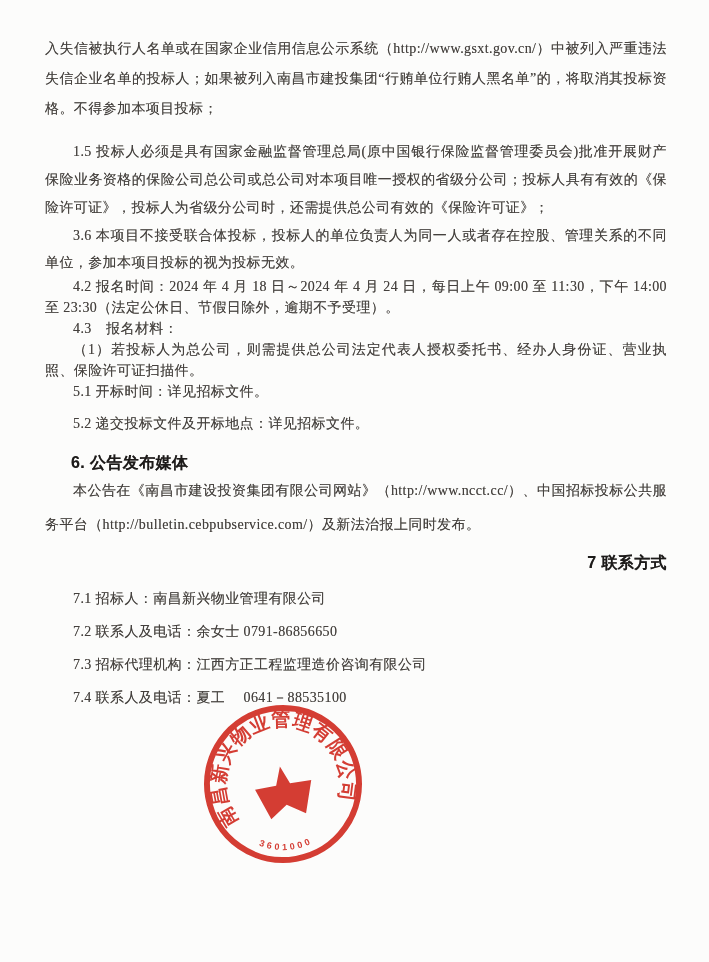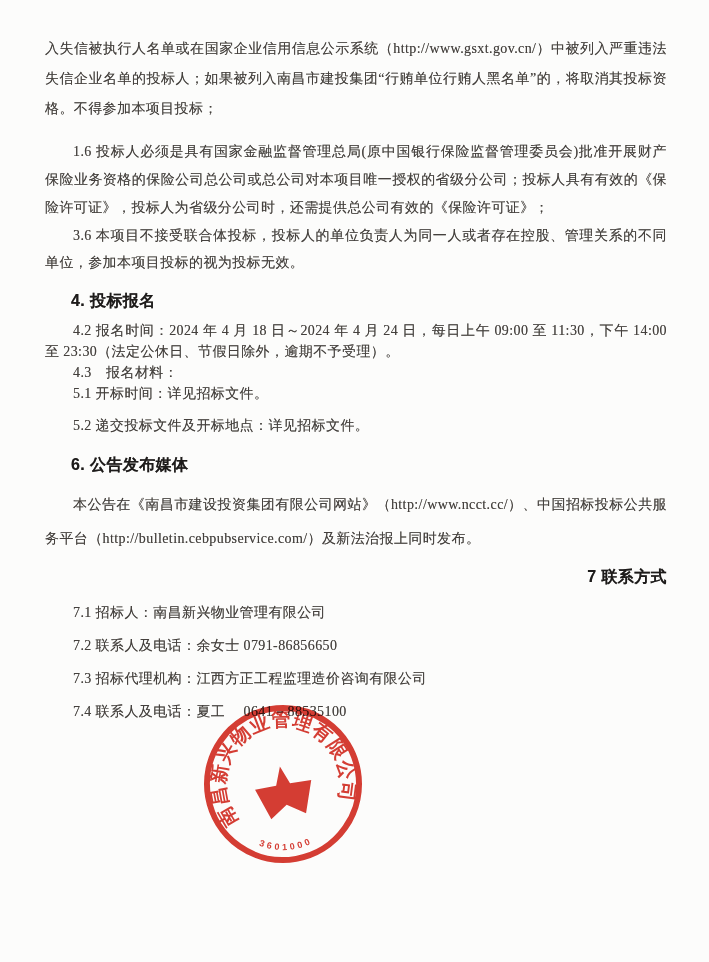--- a/index.html
+++ b/index.html
@@ -32,21 +32,21 @@
     font-weight:bold;
     color:#1d1b1a;
     font-size:16px;
     line-height:22px;
     margin:0;
     padding-left:26px;
     text-shadow:0 0 0.5px rgba(25,22,20,.6);
   }
   .h4{ margin-top:14px; margin-bottom:8px; }
   .h5{ margin-top:18px; margin-bottom:12px; }
-  .h6{ margin-top:18px; margin-bottom:12px; }
+  .h6{ margin-top:18px; margin-bottom:0; }
   .h7{ margin-top:10px; margin-bottom:14px;text-align:right; }
   .tight{ line-height:21px; }
   .gap{ margin-bottom:11px; }
   .media{ line-height:34px; }
   .contact{ line-height:21px; margin-bottom:12px; }
   .seal{
     position:absolute;
     left:196px; top:697px;
     width:174px; height:174px;
     transform:rotate(-10deg);
@@ -59,27 +59,27 @@
     font-weight:bold;
   }
 </style>
 </head>
 <body>
 
 <div class="doc">
 
   <p class="para intro">入失信被执行人名单或在国家企业信用信息公示系统（http://www.gsxt.gov.cn/）中被列入严重违法失信企业名单的投标人；如果被列入南昌市建投集团“行贿单位行贿人黑名单”的，将取消其投标资格。不得参加本项目投标；</p>
 
-  <p class="para indent c35">1.6 投标人必须是具有国家金融监督管理总局(原中国银行保险监督管理委员会)批准开展财产保险业务资格的保险公司总公司或总公司对本项目唯一授权的省级分公司；投标人具有有效的《保险许可证》，投标人为省级分公司时，还需提供总公司有效的《保险许可证》；</p>
+  <p class="para indent c35">1.5 投标人必须是具有国家金融监督管理总局(原中国银行保险监督管理委员会)批准开展财产保险业务资格的保险公司总公司或总公司对本项目唯一授权的省级分公司；投标人具有有效的《保险许可证》，投标人为省级分公司时，还需提供总公司有效的《保险许可证》；</p>
 
   <p class="para indent c36">3.6 本项目不接受联合体投标，投标人的单位负责人为同一人或者存在控股、管理关系的不同单位，参加本项目投标的视为投标无效。</p>
 
-  <h2 class="heading h4">4. 投标报名</h2>
   <p class="para indent tight">4.2 报名时间：2024 年 4 月 18 日～2024 年 4 月 24 日，每日上午 09:00 至 11:30，下午 14:00 至 23:30（法定公休日、节假日除外，逾期不予受理）。</p>
   <p class="para indent tight">4.3　报名材料：</p>
+  <p class="para indent tight">（1）若投标人为总公司，则需提供总公司法定代表人授权委托书、经办人身份证、营业执照、保险许可证扫描件。</p>
 
   <p class="para indent tight gap">5.1 开标时间：详见招标文件。</p>
   <p class="para indent tight">5.2 递交投标文件及开标地点：详见招标文件。</p>
 
   <h2 class="heading h6">6. 公告发布媒体</h2>
   <p class="para indent media">本公告在《南昌市建设投资集团有限公司网站》（http://www.ncct.cc/）、中国招标投标公共服务平台（http://bulletin.cebpubservice.com/）及新法治报上同时发布。</p>
 
   <h2 class="heading h7">7 联系方式</h2>
   <p class="para indent contact">7.1 招标人：南昌新兴物业管理有限公司</p>
   <p class="para indent contact">7.2 联系人及电话：余女士 0791-86856650</p>

